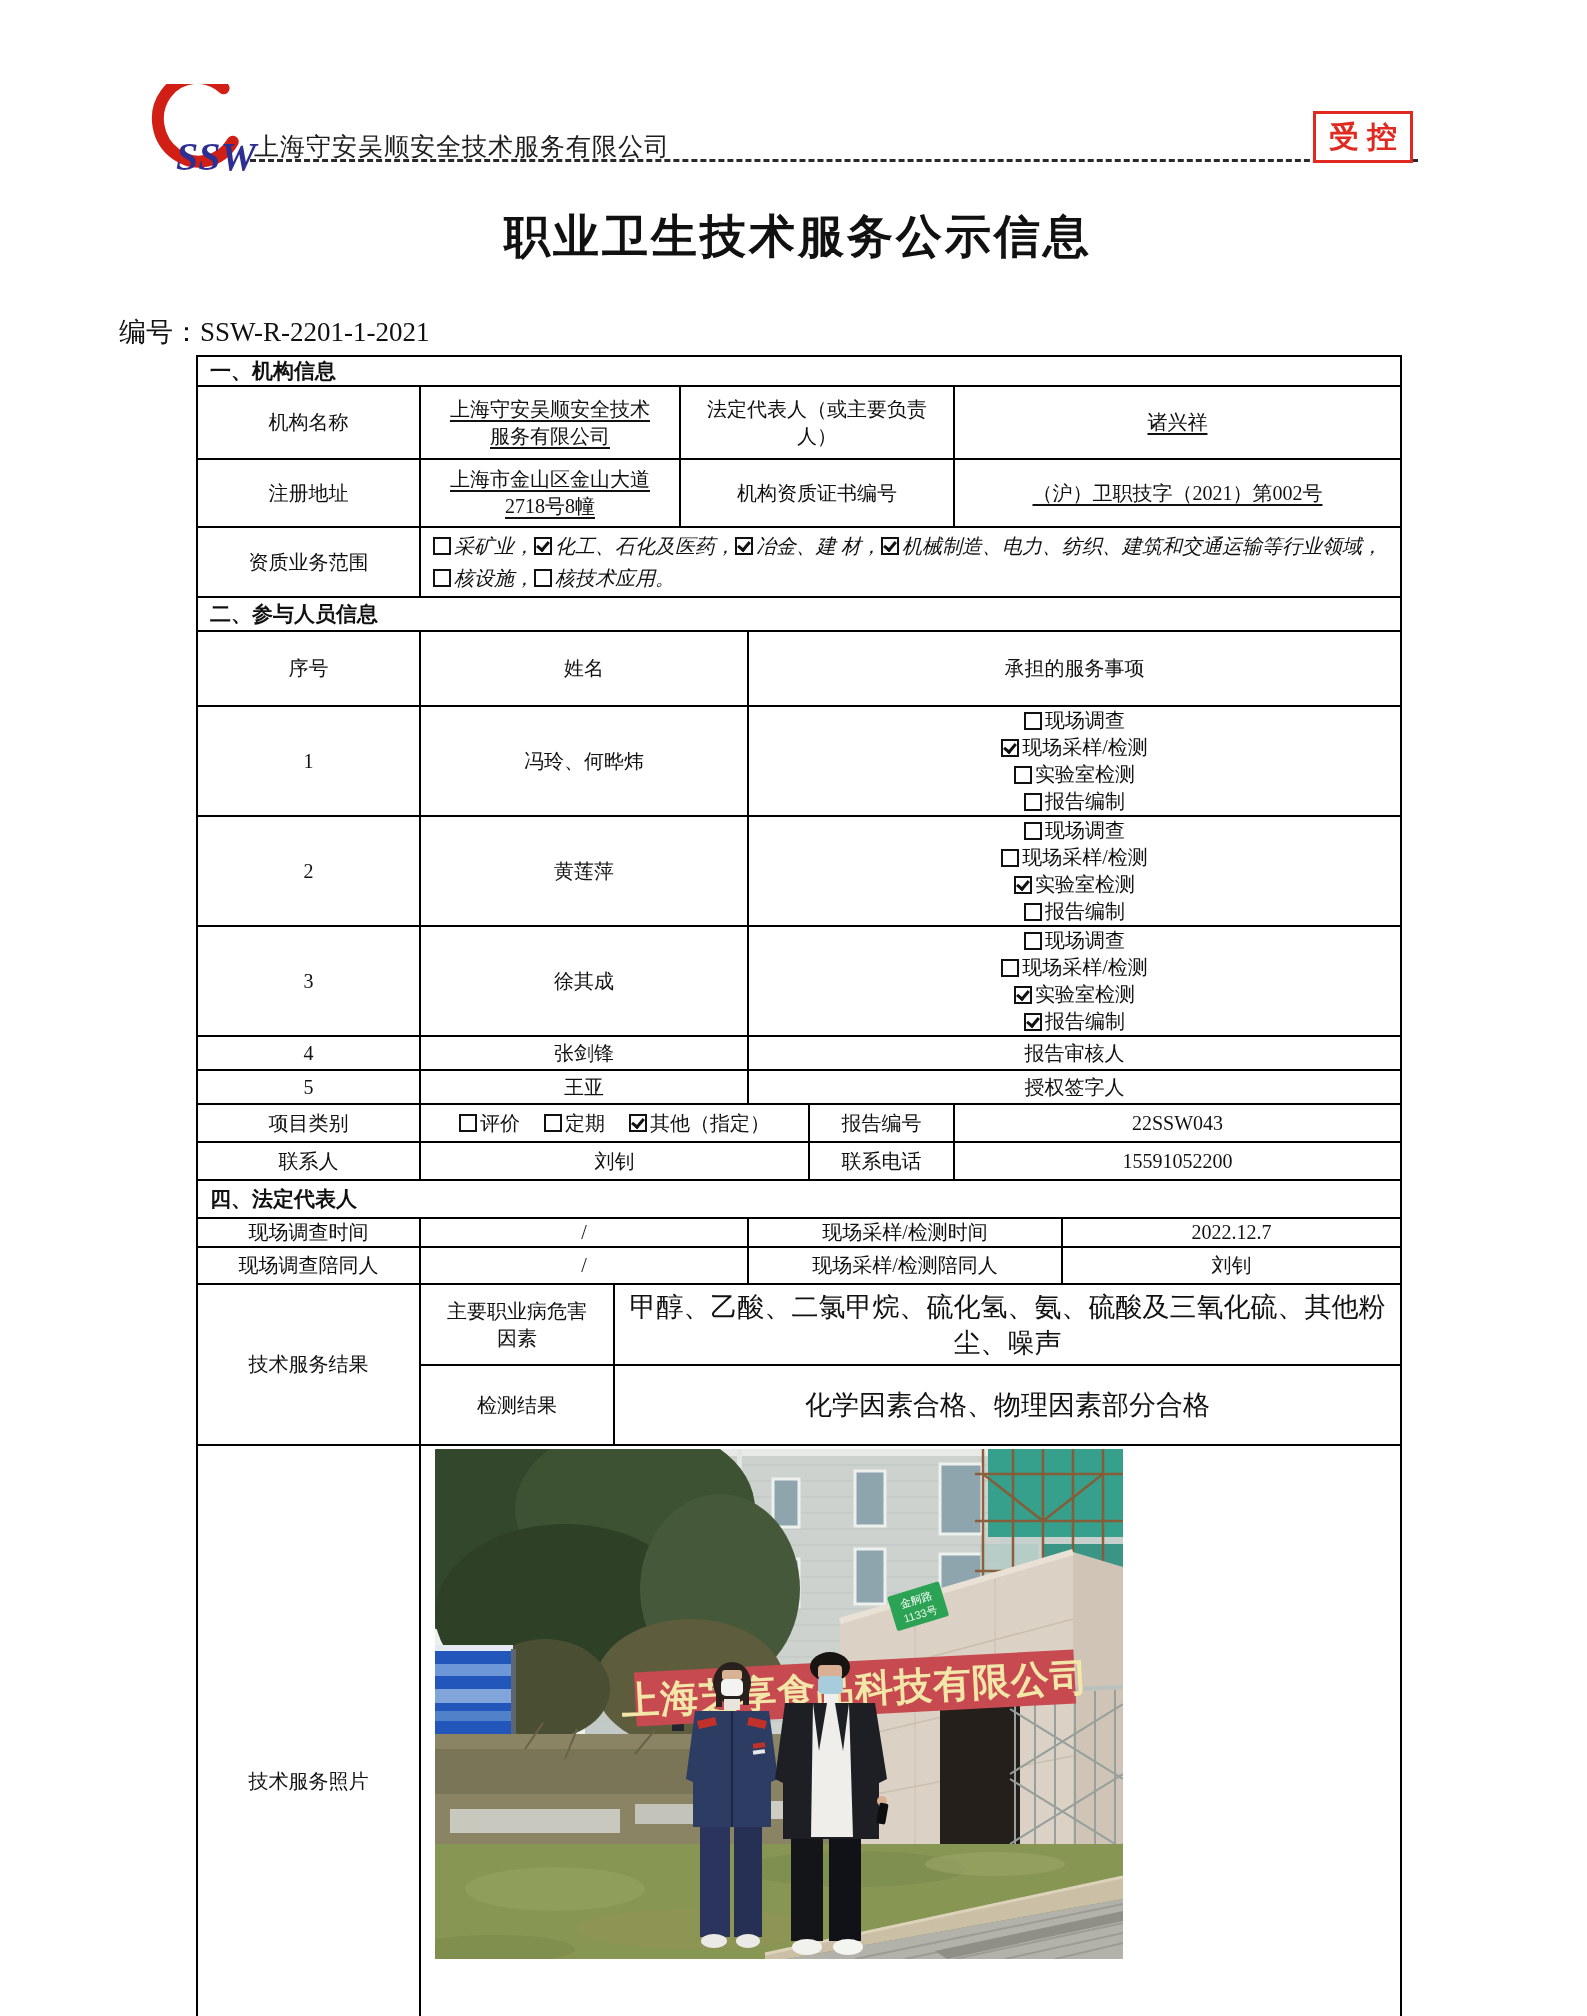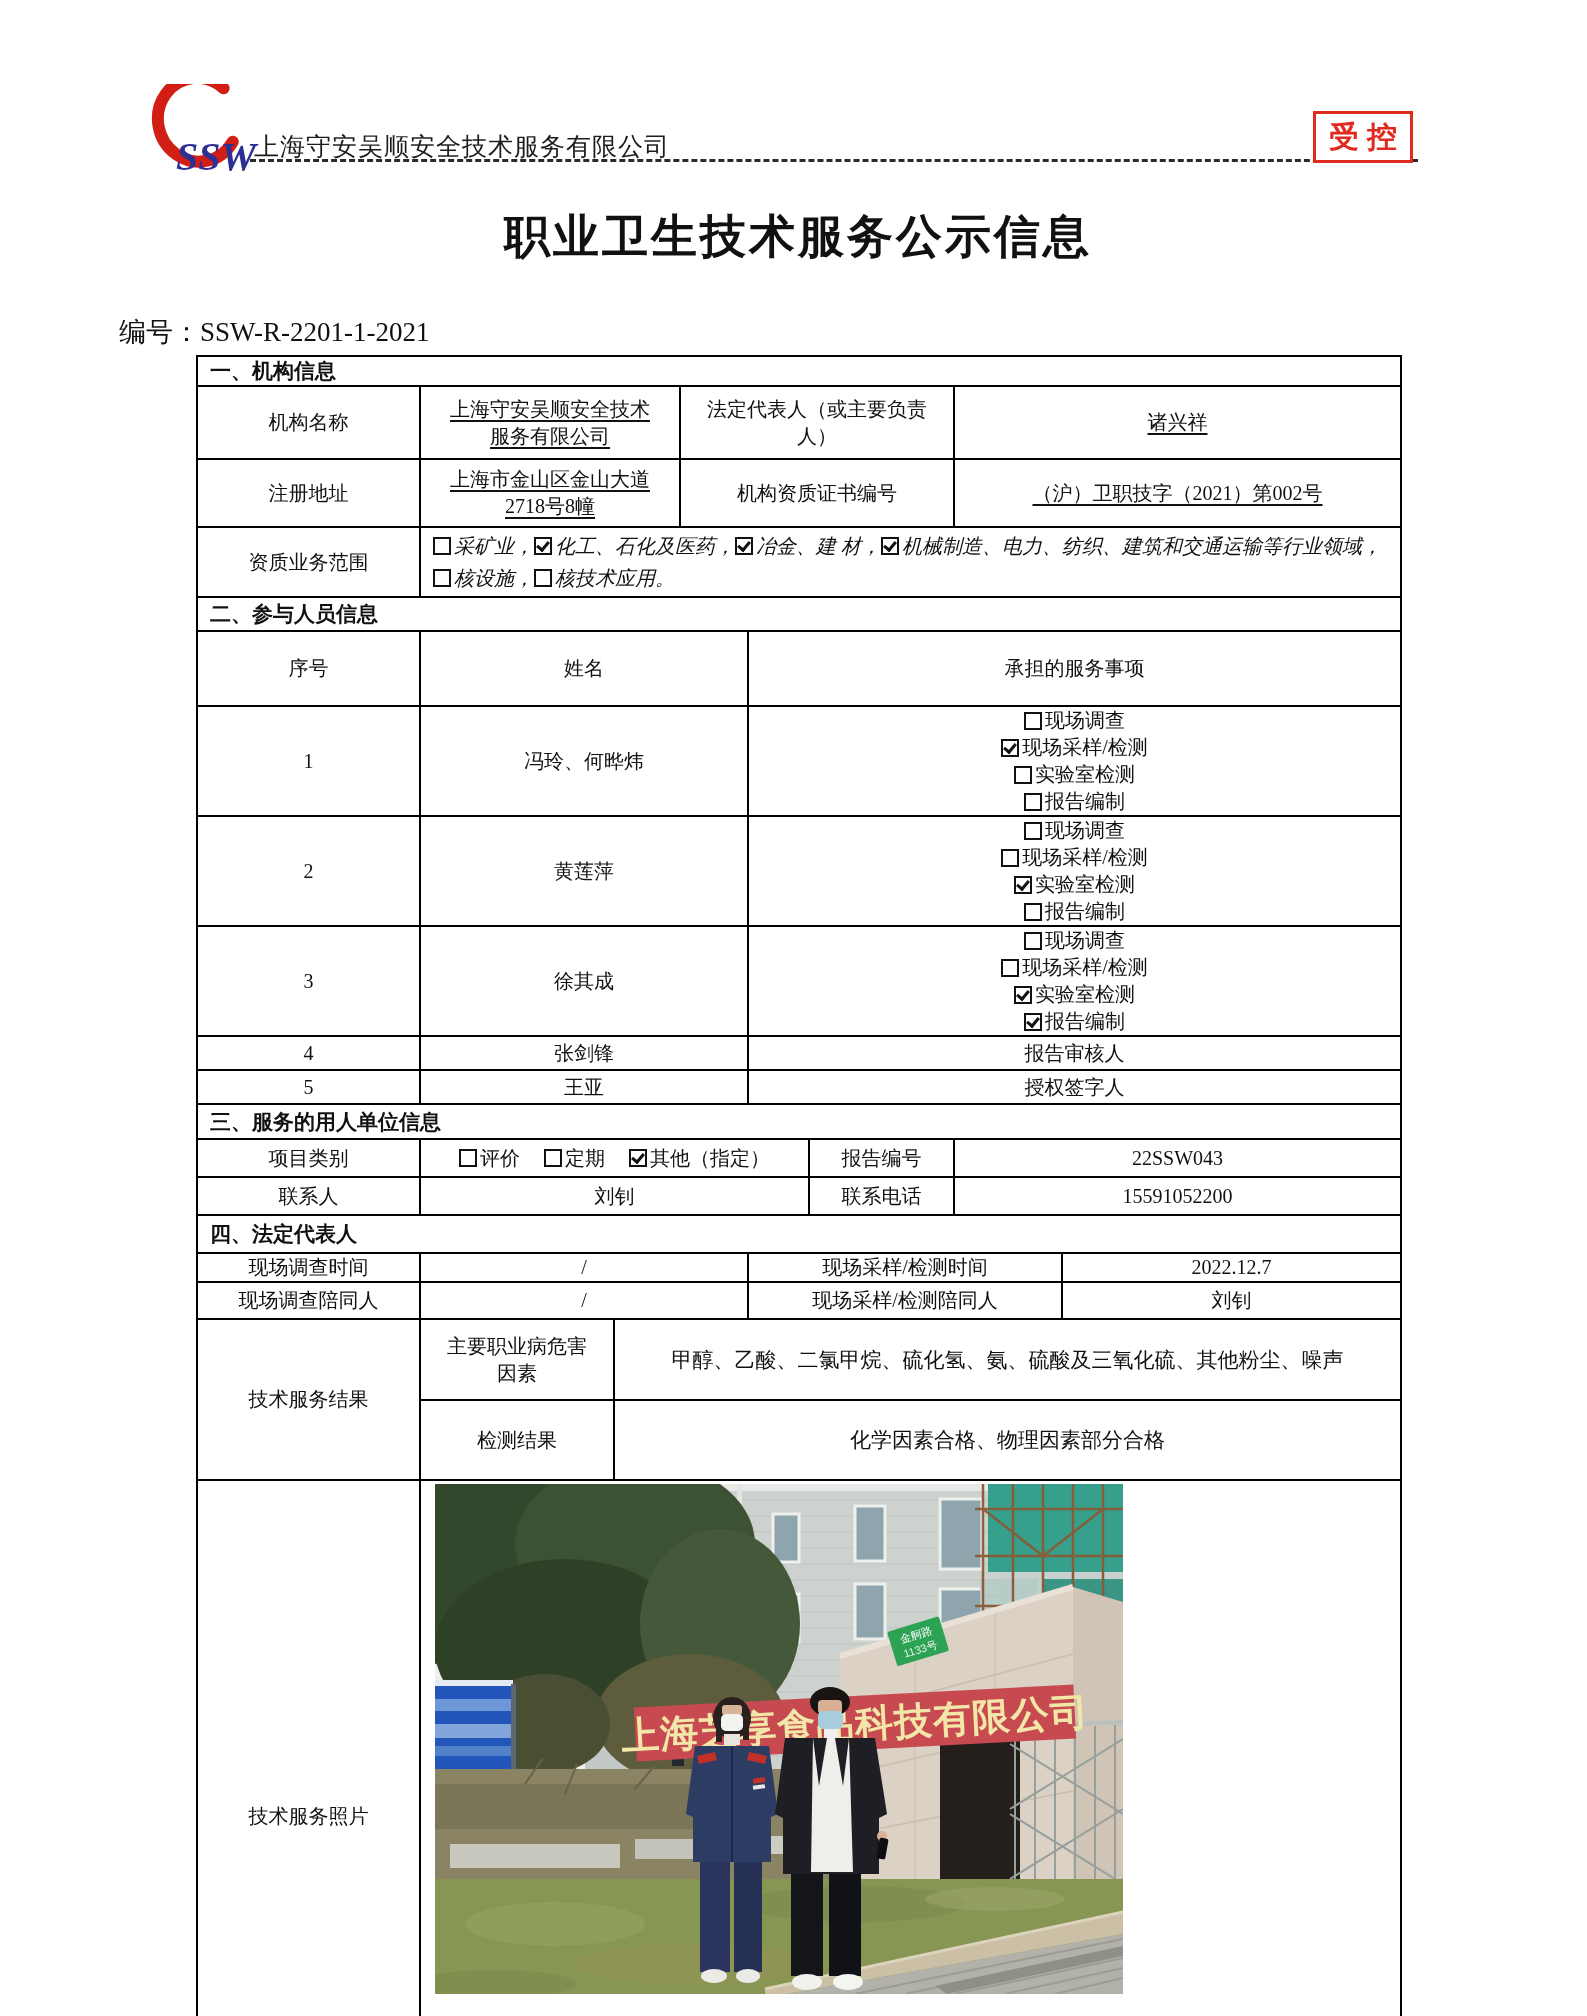--- a/index.html
+++ b/index.html
@@ -25,21 +25,21 @@
   table + table{margin-top:-2px;}
   td{border:2px solid #000;font-size:20px;text-align:center;vertical-align:middle;
      padding:0 4px;overflow:hidden;box-sizing:border-box;}
   td.sec{font-weight:bold;text-align:left;padding-left:12px;font-size:21px;}
   td.left{text-align:left;padding:2px 12px;line-height:32px;}
   .u{text-decoration:underline;text-underline-offset:4px;}
   .rh30{height:30px}.rh73{height:73px}.rh68{height:68px}.rh67{height:67px}
   .rh34{height:34px}.rh75{height:75px}.rh35{height:35px}.rh38{height:38px}
   .rh42{height:42px}.rh36{height:20px}.rh37{height:37px}.rh81{height:81px}
   .rh80{height:80px}.rh673{height:673px}
-  td.hz{font-size:21px;font-family:Liberation Mono, monospace;}
+  td.hz{font-size:27px;font-family:Liberation Mono, monospace;}
 
   
   .cb{display:inline-flex;align-items:center;gap:3px;white-space:nowrap;}
   .cb .bx{display:inline-block;width:14px;height:14px;border:2px solid #111;background:#fff;position:relative;flex:none;}
   .cb[data-checked="true"] .bx::after{content:"";position:absolute;left:3px;top:0px;width:5px;height:9px;
       border-right:3px solid #111;border-bottom:3px solid #111;transform:rotate(40deg);}
   .cb.inl{display:inline;font-style:italic;}
   .cb.inl .bx{vertical-align:-2px;margin-right:3px;}
   .svc{display:flex;justify-content:space-between;align-items:center;padding:0 14px;flex-direction:column;}
   .ptype{display:flex;justify-content:center;gap:24px;align-items:center;}
@@ -200,23 +200,20 @@
       </table>
 
     <table>
       <colgroup>
           <col style="width:223px">
           <col style="width:389px">
           <col style="width:145px">
           <col style="width:447px">
         </colgroup>
       <tbody>
-          <tr class="rh35">
-            <td class="sec" colspan="4">三、服务的用人单位信息</td>
-          </tr>
       <tr class="rh38">
         <td>项目类别</td>
         <td>
               <div class="ptype">
           <span class="cb" data-checked="false">
                   <span class="bx"></span>
                   <span>评价</span>
                 </span>
           <span class="cb" data-checked="false">
                   <span class="bx"></span>

